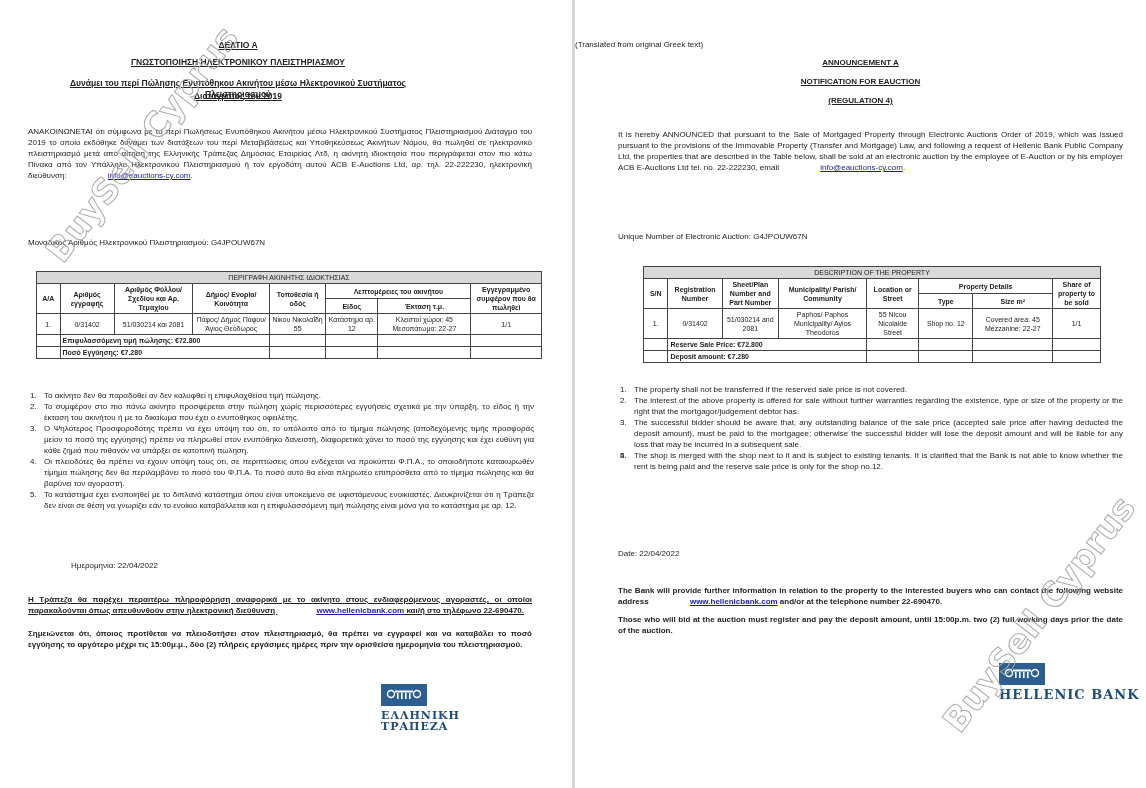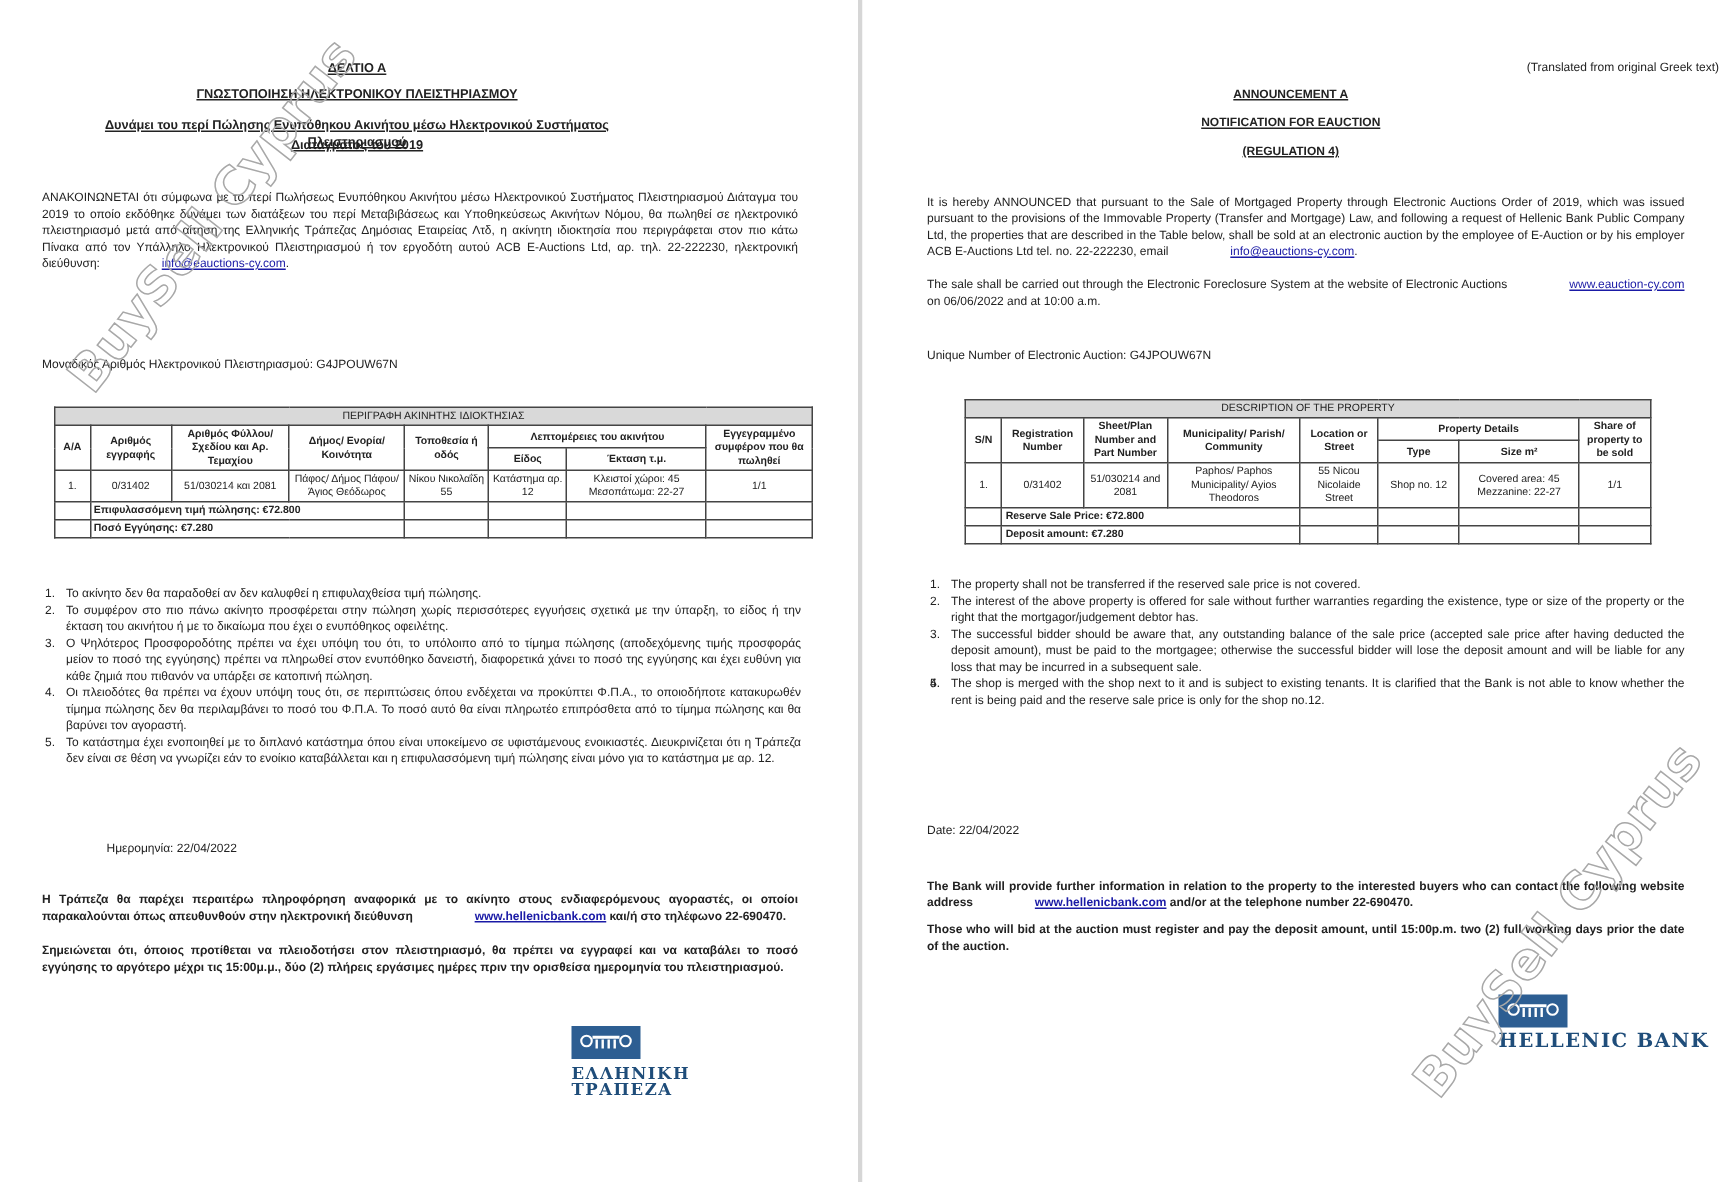--- a/index.html
+++ b/index.html
@@ -10,21 +10,21 @@
   }
   .page {
     position: absolute; top: 0; height: 788px; background: #fff;
     box-sizing: border-box; font-size: 8px; line-height: 11px;
   }
   #page-left { left: 0; width: 476px; }
   #page-right { left: 575px; width: 571px; }
   .divider {
     position: absolute; left: 572px; top: 0; width: 3px; height: 788px; background: #d6d6d6;
   }
-  .center { text-align: right; }
+  .center { text-align: left; }
   .b { font-weight: bold; }
   .hdr { position: absolute; left: 0; right: 0; text-align: center; font-size: 8.5px; font-weight: bold; text-decoration: underline; }
   .para { position: absolute; text-align: justify; }
   a, .link { color: #1a1aa6; text-decoration: underline; padding-left: 39px; }
   table.prop {
     position: absolute; border-collapse: collapse; font-size: 7px; line-height: 9px; color: #222;
   }
   table.prop td, table.prop th {
     border: 1px solid #444; padding: 1px 2px; text-align: center; vertical-align: middle; font-weight: normal;
   }
@@ -113,21 +113,21 @@
   <ol class="terms" style="left:30px; width:504px; top:390px;">
     <li><span class="num">1.</span><span>Το ακίνητο δεν θα παραδοθεί αν δεν καλυφθεί η επιφυλαχθείσα τιμή πώλησης.</span></li>
     <li><span class="num">2.</span><span>Το συμφέρον στο πιο πάνω ακίνητο προσφέρεται στην πώληση χωρίς περισσότερες εγγυήσεις σχετικά με την ύπαρξη, το είδος ή την έκταση του ακινήτου ή με το δικαίωμα που έχει ο ενυπόθηκος οφειλέτης.</span></li>
     <li><span class="num">3.</span><span>Ο Ψηλότερος Προσφοροδότης πρέπει να έχει υπόψη του ότι, το υπόλοιπο από το τίμημα πώλησης (αποδεχόμενης τιμής προσφοράς μείον το ποσό της εγγύησης) πρέπει να πληρωθεί στον ενυπόθηκο δανειστή, διαφορετικά χάνει το ποσό της εγγύησης και έχει ευθύνη για κάθε ζημιά που πιθανόν να υπάρξει σε κατοπινή πώληση.</span></li>
     <li><span class="num">4.</span><span>Οι πλειοδότες θα πρέπει να έχουν υπόψη τους ότι, σε περιπτώσεις όπου ενδέχεται να προκύπτει Φ.Π.Α., το οποιοδήποτε κατακυρωθέν τίμημα πώλησης δεν θα περιλαμβάνει το ποσό του Φ.Π.Α. Το ποσό αυτό θα είναι πληρωτέο επιπρόσθετα από το τίμημα πώλησης και θα βαρύνει τον αγοραστή.</span></li>
     <li><span class="num">5.</span><span>Το κατάστημα έχει ενοποιηθεί με το διπλανό κατάστημα όπου είναι υποκείμενο σε υφιστάμενους ενοικιαστές. Διευκρινίζεται ότι η Τράπεζα δεν είναι σε θέση να γνωρίζει εάν το ενοίκιο καταβάλλεται και η επιφυλασσόμενη τιμή πώλησης είναι μόνο για το κατάστημα με αρ. 12.</span></li>
   </ol>
 
   <div class="para" style="left:28px; top:560px;margin-left:43px;">Ημερομηνία: 22/04/2022</div>
 
-  <div class="para b" style="left:28px; width:504px; top:594px;">
+  <div class="para b" style="left:28px; width:504px; top:594px;text-decoration:underline;">
     <span>Η Τράπεζα θα παρέχει περαιτέρω πληροφόρηση αναφορικά με το ακίνητο στους ενδιαφερόμενους αγοραστές, οι οποίοι παρακαλούνται όπως απευθυνθούν στην ηλεκτρονική διεύθυνση </span><span class="link">www.hellenicbank.com</span><span> και/ή στο τηλέφωνο 22-690470.</span>
   </div>
   <div class="para b" style="left:28px; width:504px; top:628px;">Σημειώνεται ότι, όποιος προτίθεται να πλειοδοτήσει στον πλειστηριασμό, θα πρέπει να εγγραφεί και να καταβάλει το ποσό εγγύησης το αργότερο μέχρι τις 15:00μ.μ., δύο (2) πλήρεις εργάσιμες ημέρες πριν την ορισθείσα ημερομηνία του πλειστηριασμού.</div>
 
   <div class="logo" style="left:381px; top:684px;">
     <div class="emblem">
       <svg width="36" height="14" viewBox="0 0 36 14">
           <circle cx="5" cy="6" r="3.5" fill="none" stroke="#fff" stroke-width="1.4"></circle>
           <circle cx="31" cy="6" r="3.5" fill="none" stroke="#fff" stroke-width="1.4"></circle>
           <rect x="9" y="2.5" width="18" height="2" fill="#fff"></rect>
@@ -147,23 +147,20 @@
 
 <div class="page" id="page-right">
   <div class="center" style="position:absolute; left:0; right:0; top:39px; font-size:8px;">(Translated from original Greek text)</div>
   <div class="hdr" style="top:57px; font-size:8px;">ANNOUNCEMENT A</div>
   <div class="hdr" style="top:76px; font-size:8px;">NOTIFICATION FOR EAUCTION</div>
   <div class="hdr" style="top:95px; font-size:8px;">(REGULATION 4)</div>
 
   <div class="para" style="left:43px; width:505px; top:129px;">
     <span>It is hereby ANNOUNCED that pursuant to the Sale of Mortgaged Property through Electronic Auctions Order of 2019, which was issued pursuant to the provisions of the Immovable Property (Transfer and Mortgage) Law, and following a request of Hellenic Bank Public Company Ltd, the properties that are described in the Table below, shall be sold at an electronic auction by the employee of E-Auction or by his employer ACB E-Auctions Ltd tel. no. 22-222230, email </span><span class="link">info@eauctions-cy.com</span><span>.</span>
   </div>
-  <div class="para" style="left:43px; width:505px; top:184px;">
-    <span>The sale shall be carried out through the Electronic Foreclosure System at the website of Electronic Auctions </span><span class="link">www.eauction-cy.com</span><span>  on 06/06/2022 and at 10:00 a.m.</span>
-  </div>
   <div class="para" style="left:43px; top:231px;">Unique Number of Electronic Auction: G4JPOUW67N</div>
 
   <table class="prop" style="left:68px; top:266px; width:458px;">
     <tbody>
         <tr class="caption-row">
       <th colspan="9">DESCRIPTION OF THE PROPERTY</th>
     </tr>
     <tr>
       <th rowspan="2" style="width:18px">S/N</th>
       <th rowspan="2" style="width:46px">Registration Number</th>

